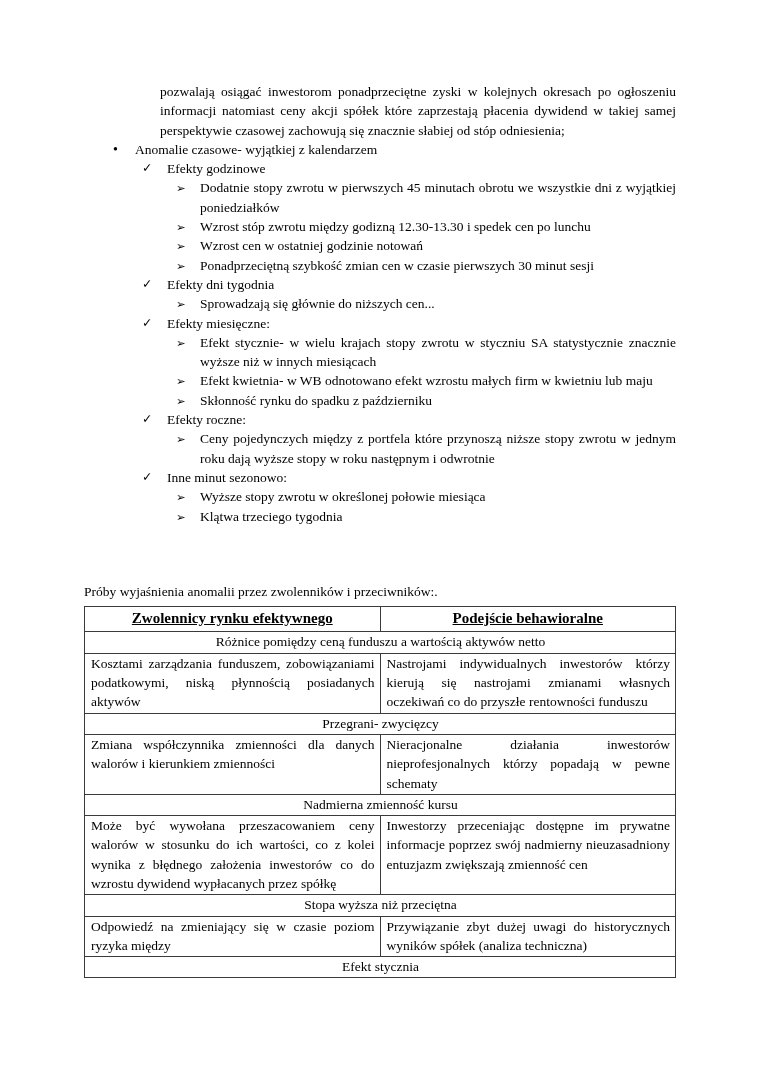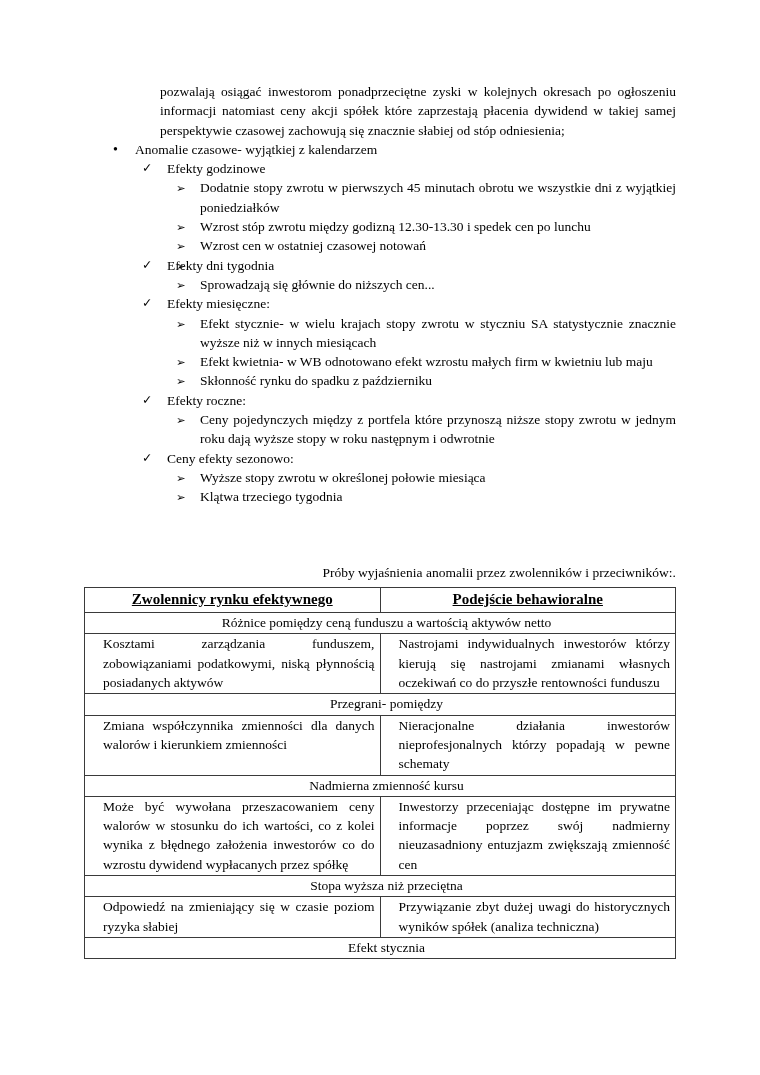--- a/index.html
+++ b/index.html
@@ -24,31 +24,31 @@
   .li{position:relative;margin:0;}
   .li .marker{position:absolute;top:0;}
   .li-bullet{padding-left:51px;}
   .li-bullet .marker{left:29px;font-size:14px;}
   .li-check{padding-left:83px;}
   .li-check .marker{left:58px;font-size:12.5px;}
   .li-arrow{padding-left:116px;text-align:justify;}
   .li-arrow .marker{left:92px;font-size:11.5px;top:1px;}
   .lead{
     margin:56px 0 5px 0;
-    text-align:right;
+    text-align:left;
   }
   table.cmp{
     width:592px;
     border-collapse:collapse;
     table-layout:fixed;
   }
   table.cmp th, table.cmp td{
     border:1px solid #3a3a3a;
     vertical-align:top;
-    padding:0 5px 1px 18px;
+    padding:0 5px 1px 6px;
     font-size:13.5px;
     line-height:19.3px;
   }
   table.cmp th{
     font-size:15px;
     font-weight:bold;
     text-align:center;
     padding:2px 5px 3px 5px;
   }
   table.cmp th span{text-decoration:underline;}
@@ -74,24 +74,25 @@
   <div class="li li-arrow">
     <span class="marker">➢</span>
     <span>Dodatnie stopy zwrotu w pierwszych 45 minutach obrotu we wszystkie dni z wyjątkiej poniedziałków</span>
   </div>
   <div class="li li-arrow">
     <span class="marker">➢</span>
     <span>Wzrost stóp zwrotu między godizną 12.30-13.30 i spedek cen po lunchu</span>
   </div>
   <div class="li li-arrow">
     <span class="marker">➢</span>
-    <span>Wzrost cen w ostatniej czasowej notowań</span>
+    <span>Wzrost cen w ostatniej godzinie notowań</span>
   </div>
   <div class="li li-arrow">
     <span class="marker">➢</span>
+    <span>Ponadprzeciętną szybkość zmian cen w czasie pierwszych 30 minut sesji</span>
   </div>
 
   <div class="li li-check">
     <span class="marker">✓</span>
     <span>Efekty dni tygodnia</span>
   </div>
   <div class="li li-arrow">
     <span class="marker">➢</span>
     <span>Sprowadzają się głównie do niższych cen...</span>
   </div>
@@ -117,21 +118,21 @@
     <span class="marker">✓</span>
     <span>Efekty roczne:</span>
   </div>
   <div class="li li-arrow">
     <span class="marker">➢</span>
     <span>Ceny pojedynczych między z portfela które przynoszą niższe stopy zwrotu w jednym roku dają wyższe stopy w roku następnym i odwrotnie</span>
   </div>
 
   <div class="li li-check">
     <span class="marker">✓</span>
-    <span>Ceny efekty sezonowo:</span>
+    <span>Inne minut sezonowo:</span>
   </div>
   <div class="li li-arrow">
     <span class="marker">➢</span>
     <span>Wyższe stopy zwrotu w określonej połowie miesiąca</span>
   </div>
   <div class="li li-arrow">
     <span class="marker">➢</span>
     <span>Klątwa trzeciego tygodnia</span>
   </div>
 
@@ -144,38 +145,38 @@
         <th><span>Podejście behawioralne</span></th>
       </tr>
       <tr>
         <td class="spanrow" colspan="2">Różnice pomiędzy ceną funduszu a wartością aktywów netto</td>
       </tr>
       <tr>
         <td class="cell">Kosztami zarządzania funduszem, zobowiązaniami podatkowymi, niską płynnością posiadanych aktywów</td>
         <td class="cell">Nastrojami indywidualnych inwestorów którzy kierują się nastrojami zmianami własnych oczekiwań co do przyszłe rentowności funduszu</td>
       </tr>
       <tr>
-        <td class="spanrow" colspan="2">Przegrani- pomiędzy</td>
+        <td class="spanrow" colspan="2">Przegrani- zwycięzcy</td>
       </tr>
       <tr>
         <td class="cell">Zmiana współczynnika zmienności dla danych walorów i kierunkiem zmienności</td>
         <td class="cell">Nieracjonalne działania inwestorów nieprofesjonalnych którzy popadają w pewne schematy</td>
       </tr>
       <tr>
         <td class="spanrow" colspan="2">Nadmierna zmienność kursu</td>
       </tr>
       <tr>
         <td class="cell">Może być wywołana przeszacowaniem ceny walorów w stosunku do ich wartości, co z kolei wynika z błędnego założenia inwestorów co do wzrostu dywidend wypłacanych przez spółkę</td>
         <td class="cell">Inwestorzy przeceniając dostępne im prywatne informacje poprzez swój nadmierny nieuzasadniony entuzjazm zwiększają zmienność cen</td>
       </tr>
       <tr>
         <td class="spanrow" colspan="2">Stopa wyższa niż przeciętna</td>
       </tr>
       <tr>
-        <td class="cell">Odpowiedź na zmieniający się w czasie poziom ryzyka słabiej</td>
+        <td class="cell">Odpowiedź na zmieniający się w czasie poziom ryzyka między</td>
         <td class="cell">Przywiązanie zbyt dużej uwagi do historycznych wyników spółek (analiza techniczna)</td>
       </tr>
       <tr>
         <td class="spanrow" colspan="2">Efekt stycznia</td>
       </tr>
     </tbody>
   </table>
 
 </div>
 

